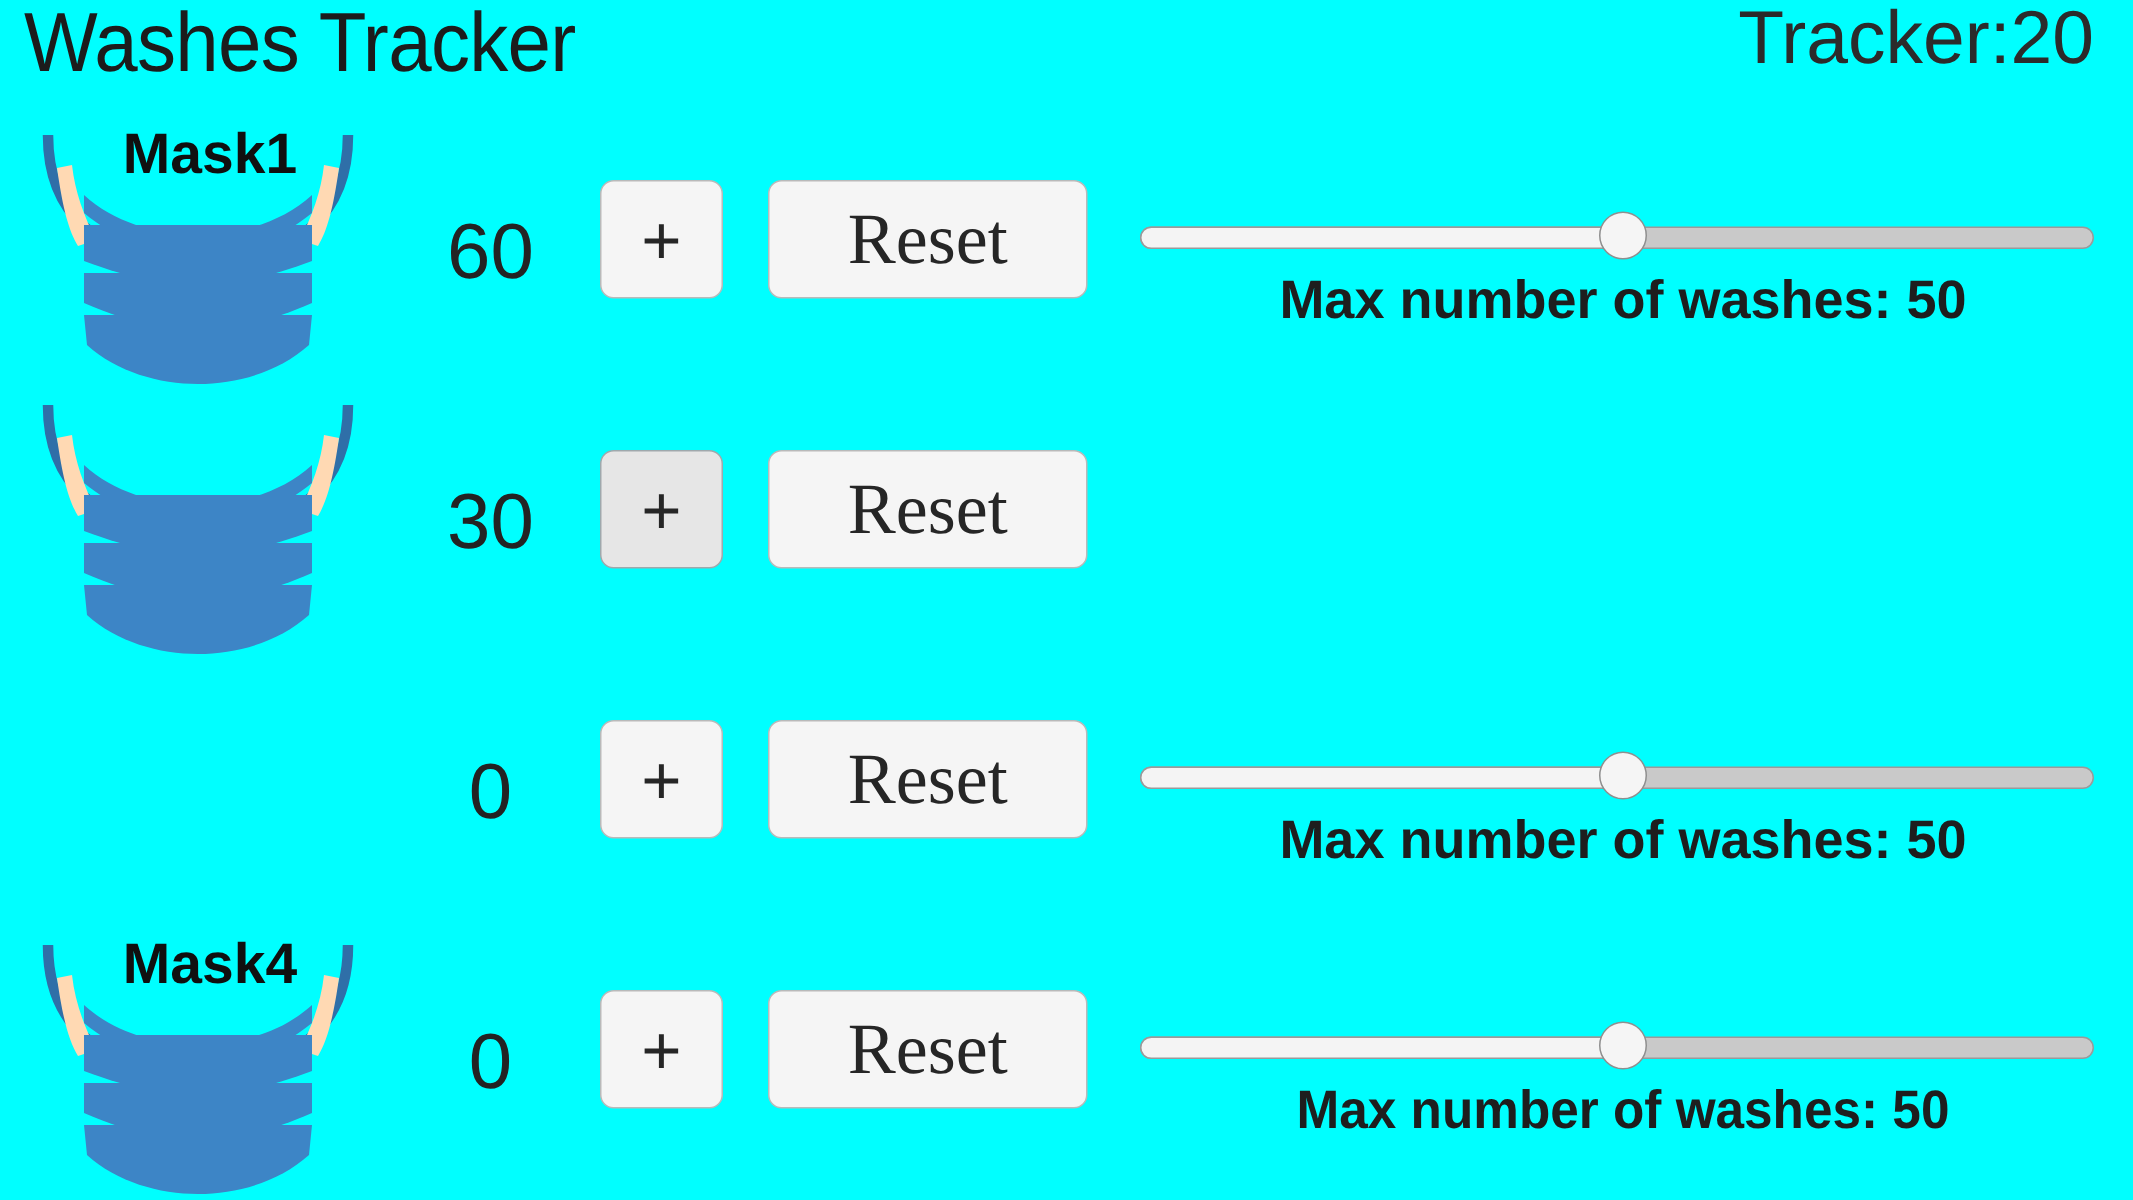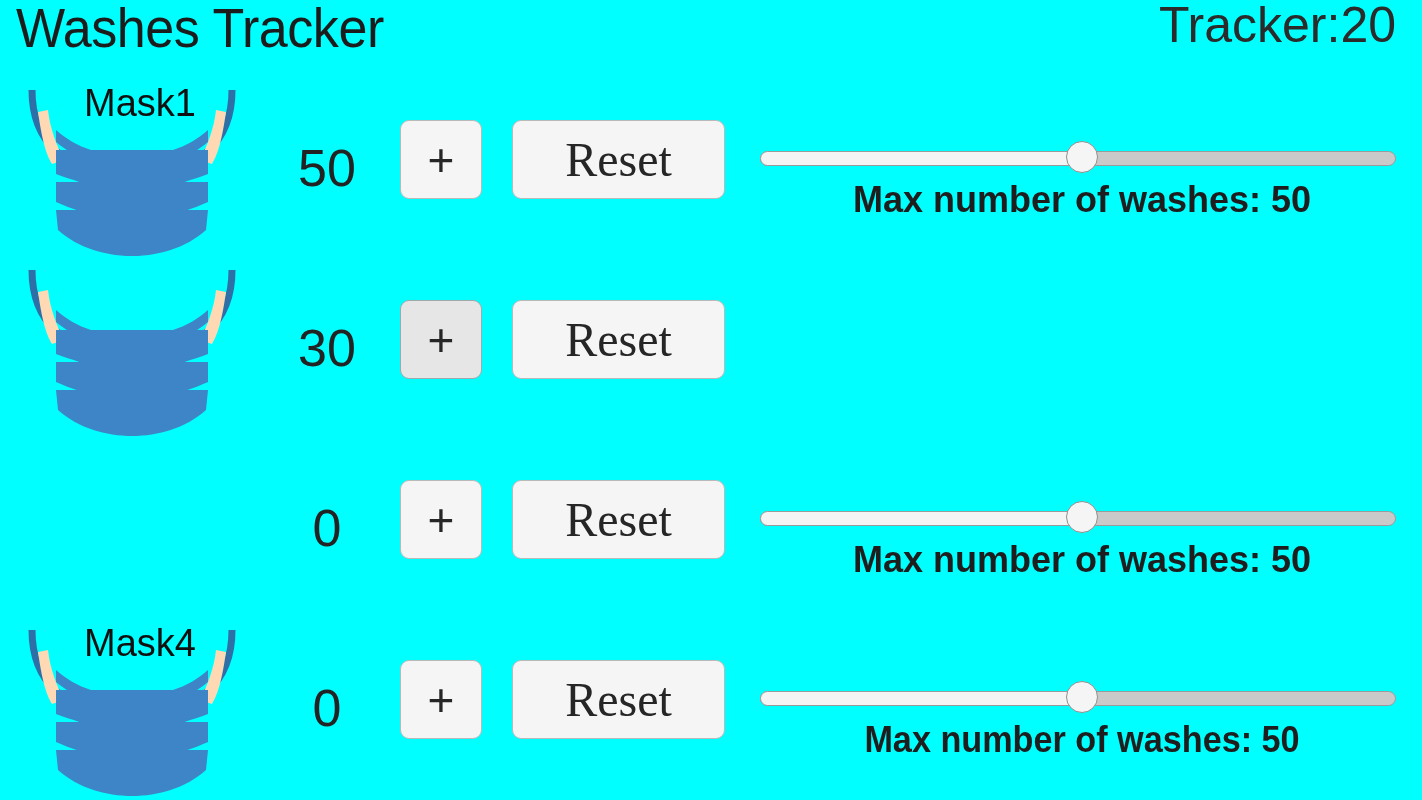--- a/index.html
+++ b/index.html
@@ -59,20 +59,21 @@
   }
   .row:last-child { height: 182px; }
 
   
   .mask-cell {
     position: absolute;
     left: 8px;
     top: 0;
     width: 252px;
     height: 180px;
+    font-weight: bold;
   }
   .mask-svg {
     position: absolute;
     left: 8px;
     top: 4px;
     width: 232px;
     height: 176px;
     display: block;
   }
   .mask-label {
@@ -227,21 +228,21 @@
         <path d="M16 8 C16 58 46 92 116 92 C186 92 216 58 216 8" fill="none" stroke="#2f6fa8" stroke-width="7"></path>
         <path d="M22 30 C26 58 30 72 36 82 L48 78 C40 62 34 46 32 28 Z" fill="#ffd9b3"></path>
         <path d="M210 30 C206 58 202 72 196 82 L184 78 C192 62 198 46 200 28 Z" fill="#ffd9b3"></path>
         <path d="M40 48 C60 66 86 74 116 74 C146 74 172 66 192 48 L192 60 C170 78 146 86 116 86 C86 86 62 78 40 60 Z" fill="#3d85c6"></path>
         <path d="M40 68 L192 68 L192 92 C160 104 130 110 116 110 C102 110 72 104 40 92 Z" fill="#3d85c6"></path>
         <path d="M40 100 L192 100 L192 120 C160 134 130 140 116 140 C102 140 72 134 40 120 Z" fill="#3d85c6"></path>
         <path d="M40 128 L192 128 L190 148 C170 166 142 174 116 174 C90 174 62 166 42 148 Z" fill="#3d85c6"></path>
       </svg>
       <div class="mask-label">Mask1</div>
     </div>
-    <div class="count">50</div>
+    <div class="count">60</div>
     <button class="plus-btn">+</button>
     <button class="reset-btn">Reset</button>
     <div class="slider-cell">
       <div class="slider">
         <div class="track"></div>
         <div class="track-fill" style="width:322px"></div>
         <div class="thumb" style="left:306px"></div>
       </div>
       <div class="slider-label">Max number of washes: 50</div>
     </div>

